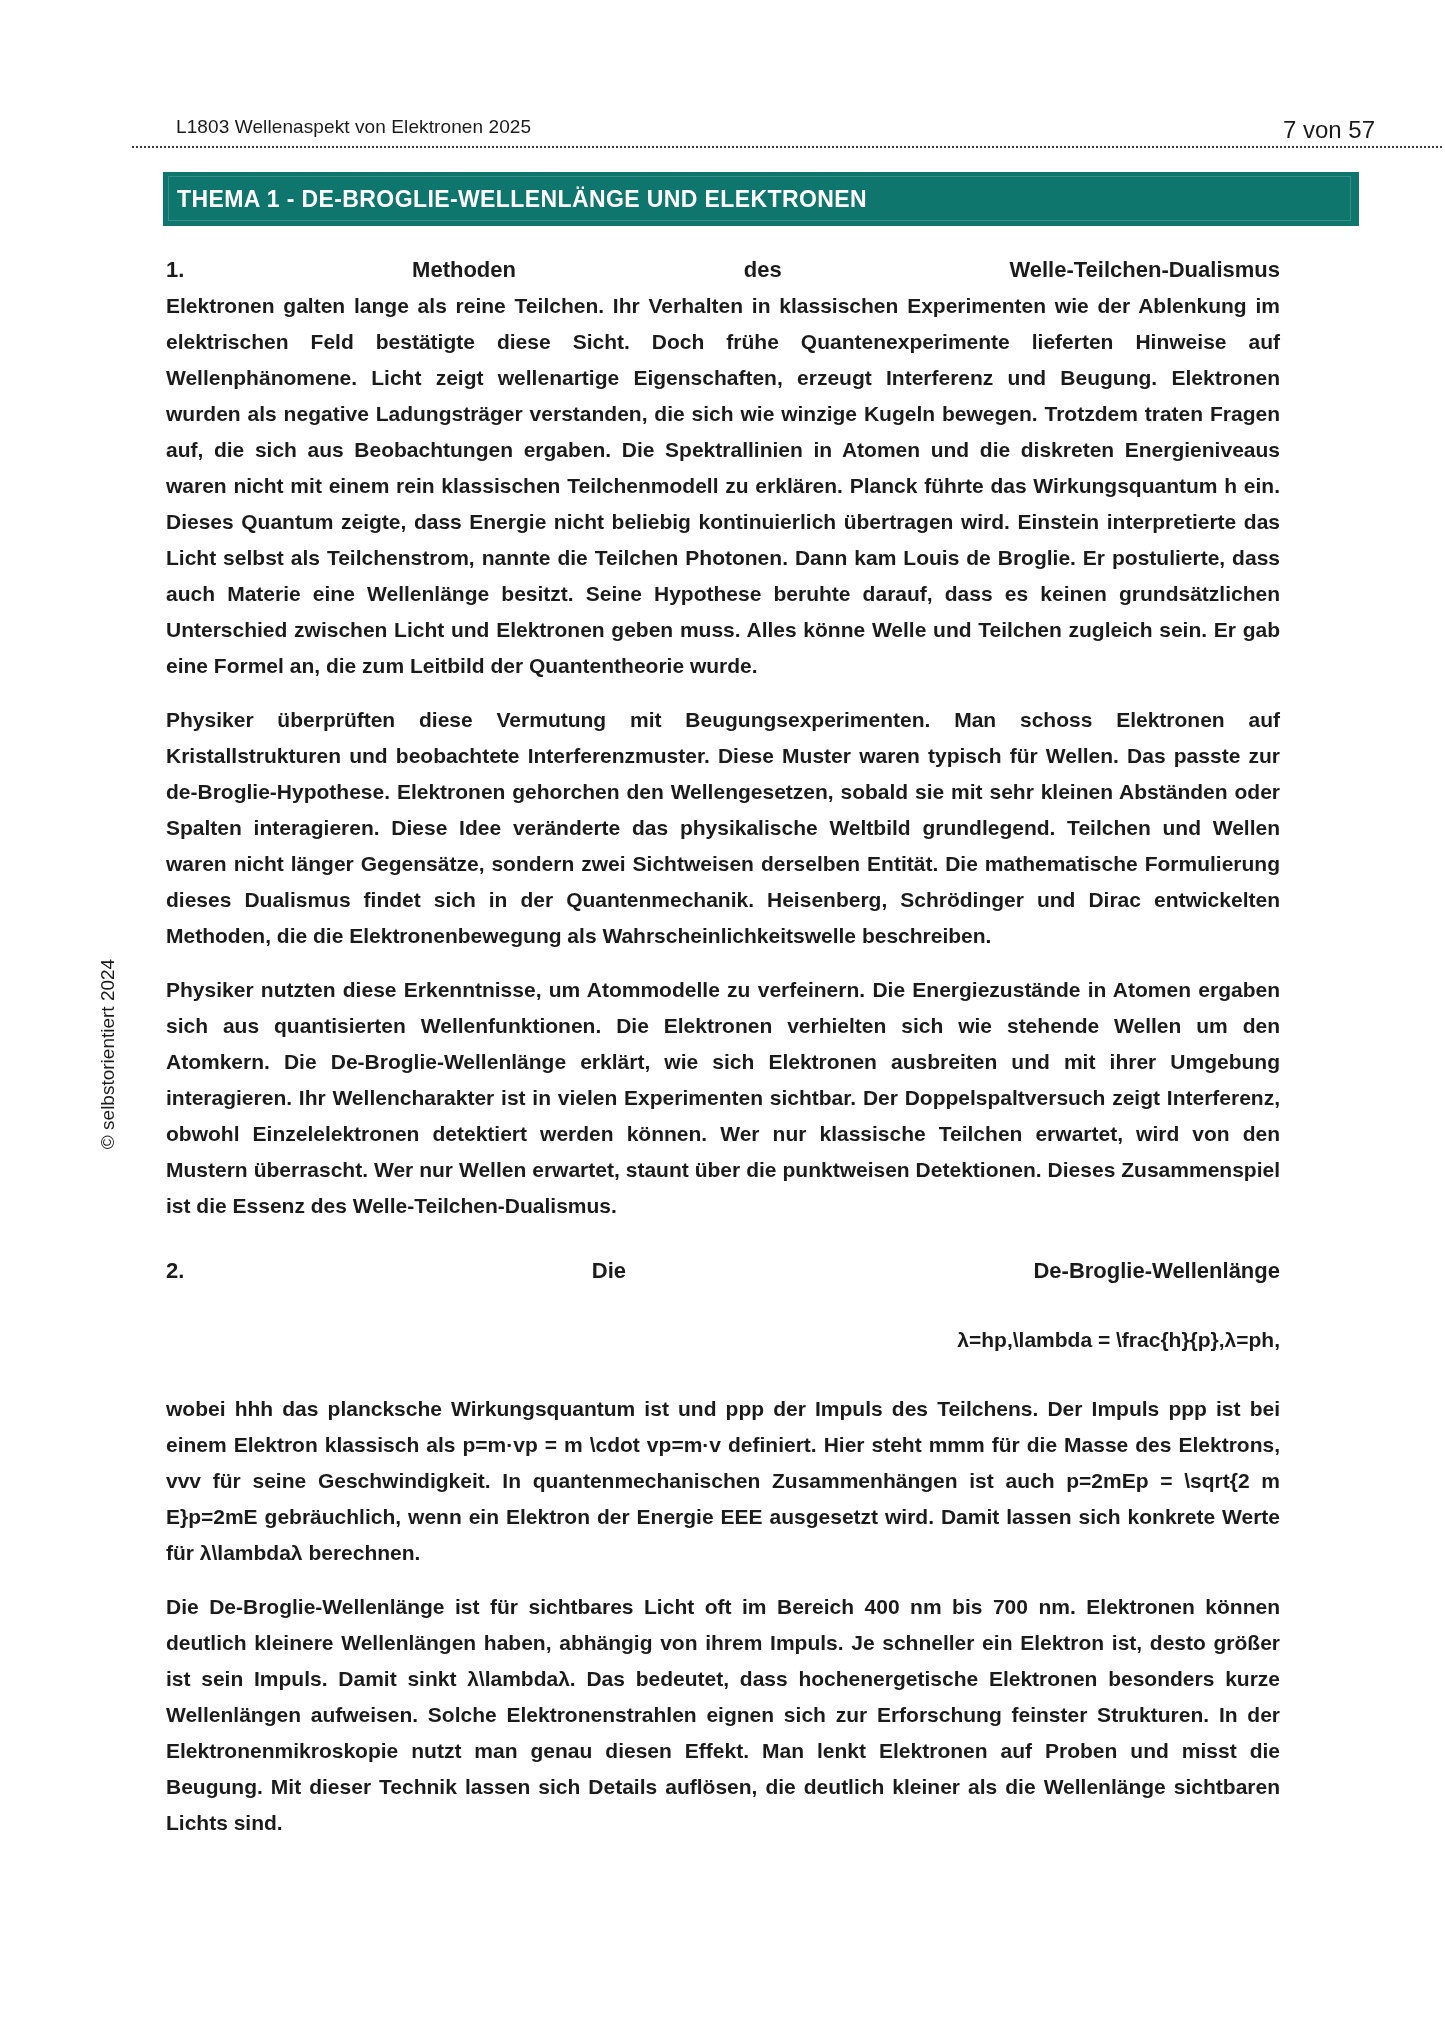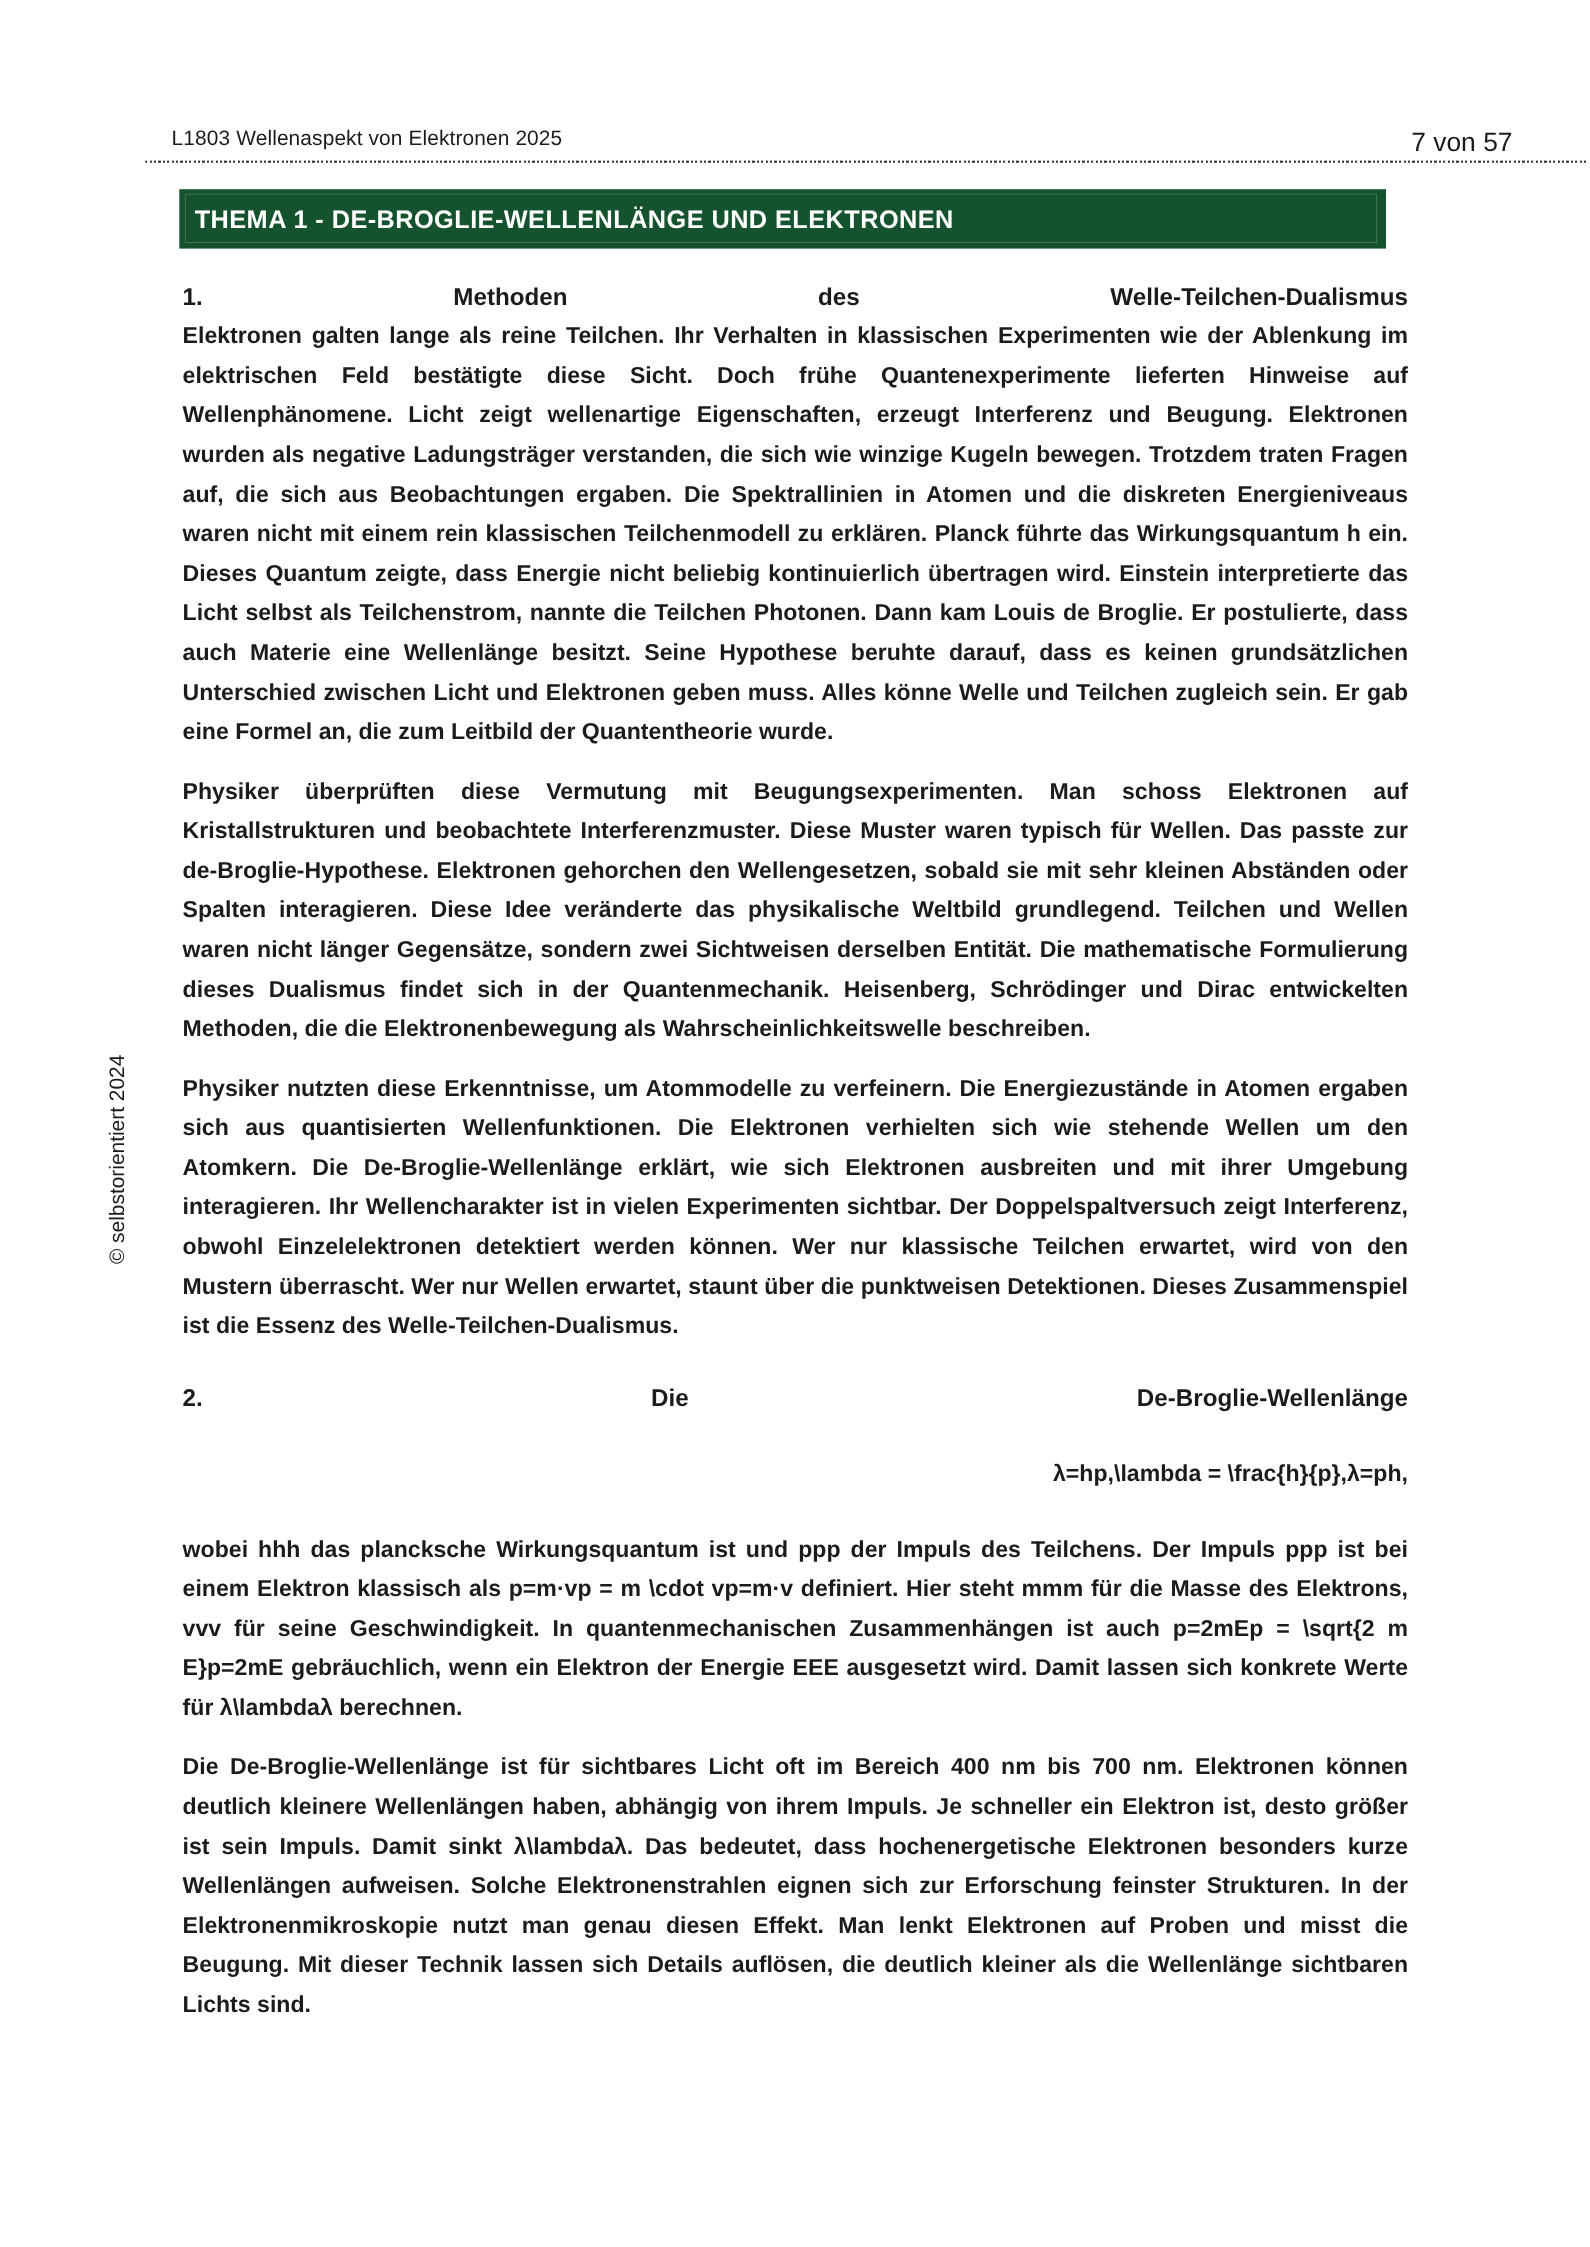--- a/index.html
+++ b/index.html
@@ -7,42 +7,42 @@
     position: relative;
     width: 1445px;
     height: 2043px;
     background: #ffffff;
     font-family: "Liberation Sans", sans-serif;
     color: #1b1b1b;
     overflow: hidden;
   }
   .header-left {
     position: absolute;
-    left: 156px; top: 116px;
+    left: 176px; top: 116px;
     font-size: 19px;
     letter-spacing: 0.1px;
     white-space: nowrap;
   }
   .header-right {
     position: absolute;
     right: 70px; top: 116px;
     font-size: 24px;
     white-space: nowrap;
   }
   .header-rule {
     position: absolute;
     left: 132px; top: 146px;
     width: 1311px; height: 2px;
     background-image: repeating-linear-gradient(to right, #3c3c3c 0 2px, transparent 2px 4px);
   }
   .banner {
     position: absolute;
     left: 163px; top: 172px;
-    width: 1097px; height: 54px;
-    background: #14532d;
+    width: 1196px; height: 54px;
+    background: #0f766e;
     display: flex;
     align-items: center;
     padding-left: 14px;
     box-sizing: border-box;
   }
   .banner::after {
     content: "";
     position: absolute;
     top: 4px; bottom: 5px; left: 5px; right: 8px;
     border: 1px solid rgba(255,255,255,0.18);

